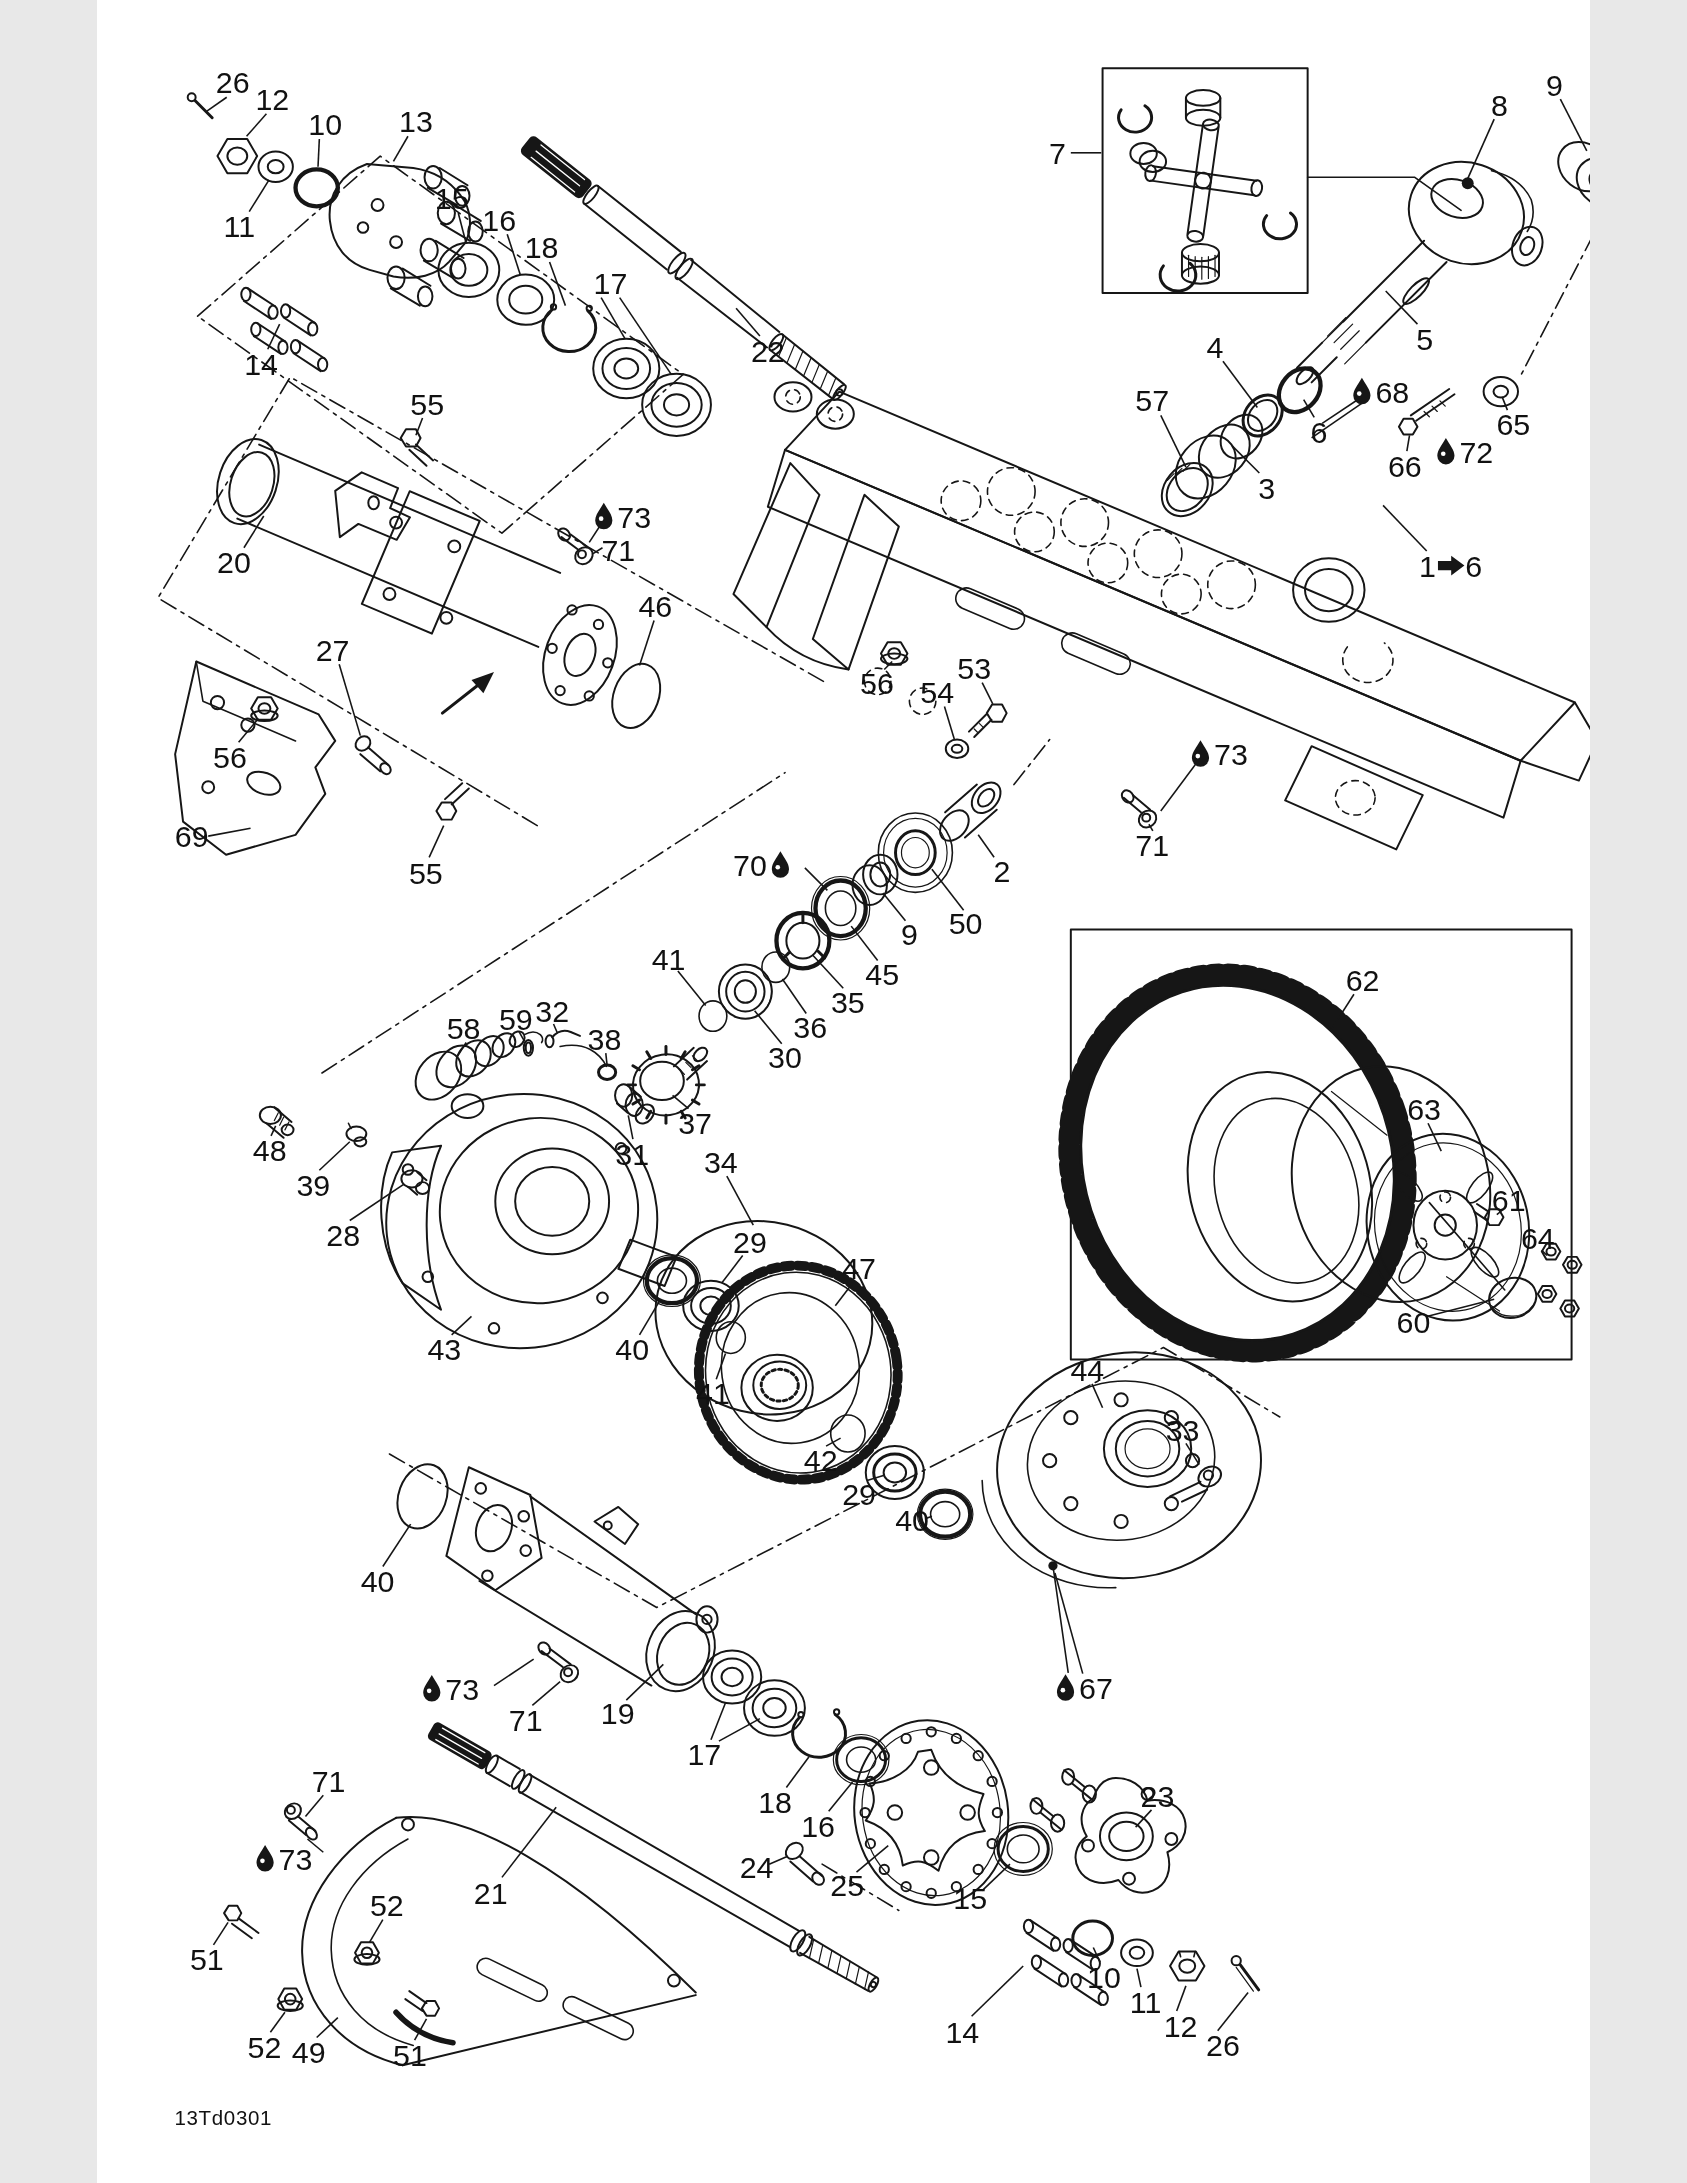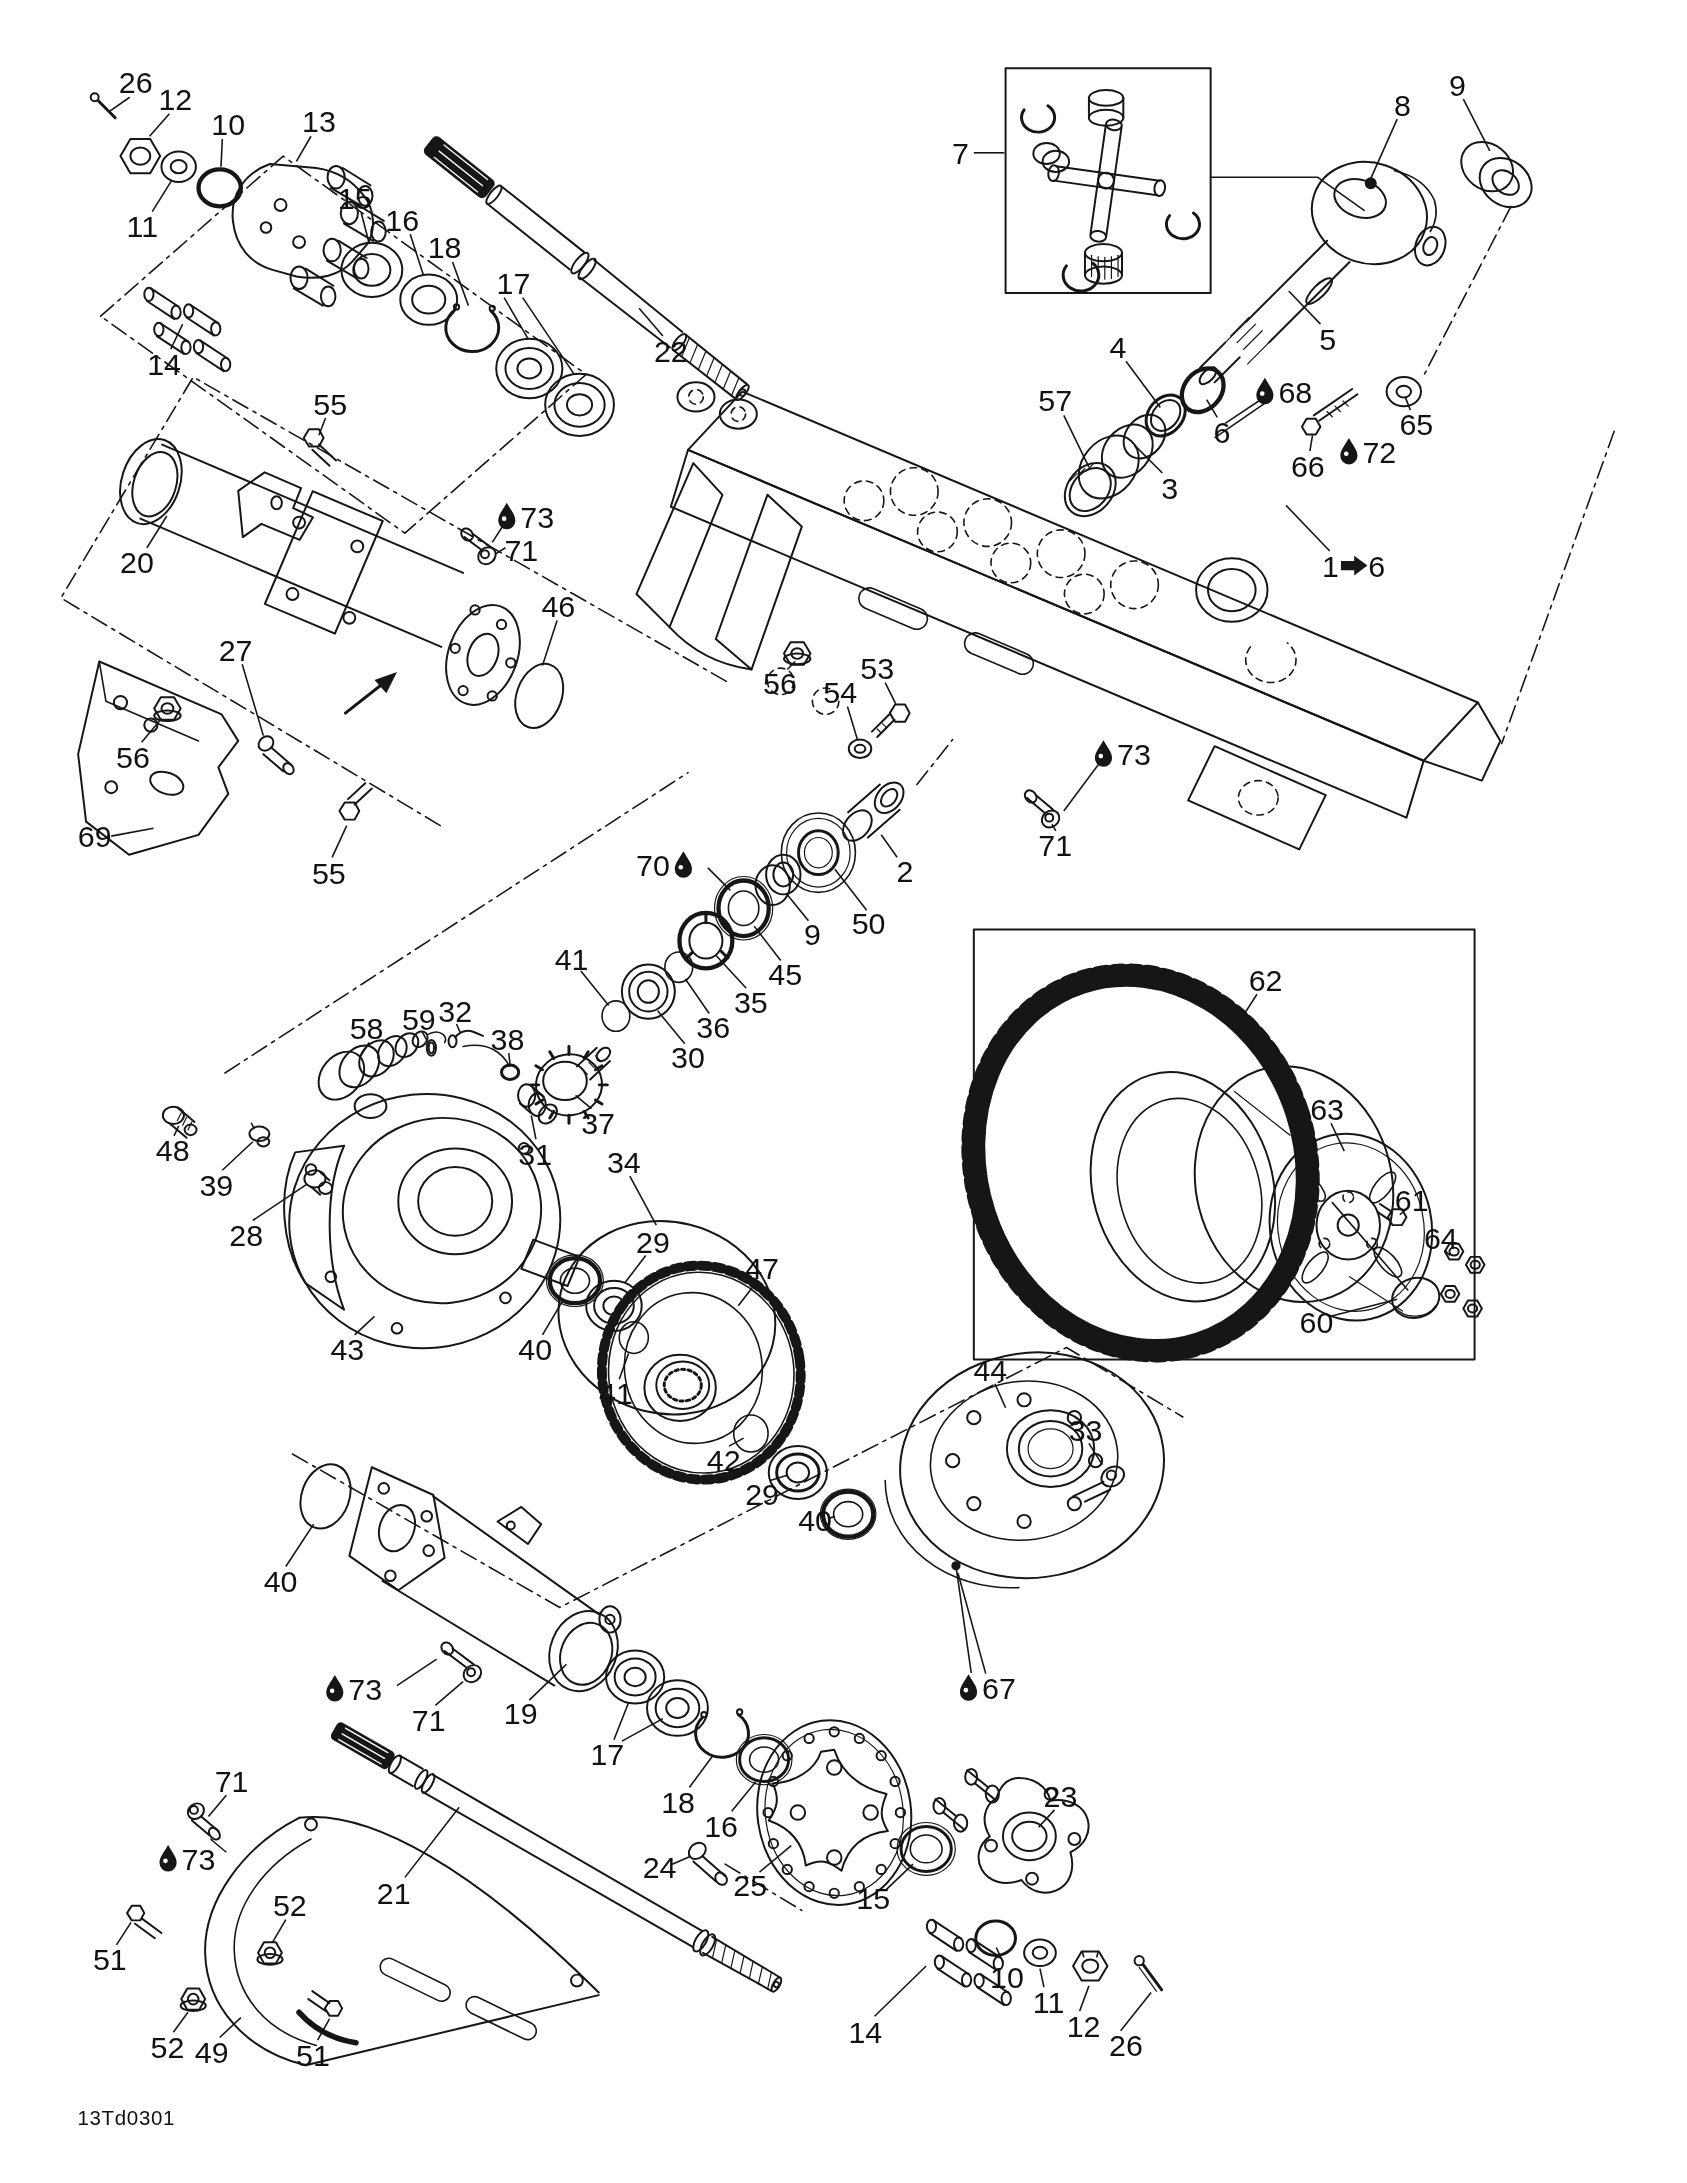--- a/index.html
+++ b/index.html
@@ -1,16 +1,16 @@
 <!DOCTYPE html>
 <html style="font-size:10.6px"><head>
 <meta charset="utf-8">
 <style>
   html,body{margin:0;padding:0;background:#e8e8e8}
-  .page{width:1687px;height:2183px;background:#ffffff;position:relative;margin:0 auto;overflow:hidden}
+  .page{width:1493px;height:2183px;background:#ffffff;position:relative;margin:0 auto;overflow:hidden}
   svg{display:block}
   .ink{stroke:#161616;fill:none;stroke-width:3;stroke-linecap:round;stroke-linejoin:round}
   .w1{stroke-width:1.8}.w2{stroke-width:2.4}.w4{stroke-width:4.5}.w6{stroke-width:6.5}.w8{stroke-width:8.5}
   .f{fill:#161616;stroke:none}
   .dd{stroke-dasharray:26 9 5 9;stroke-width:2.4}
   .dsh{stroke-dasharray:10 8;stroke-width:2.4}
   .teeth{stroke-dasharray:12 9;stroke-width:15}
   .tread{stroke-dasharray:11 13;stroke-width:34}
   text{font-family:"Liberation Sans","DejaVu Sans",sans-serif;font-size:46px;fill:#111;stroke:none}
   text.code{font-size:31px;letter-spacing:1px}

